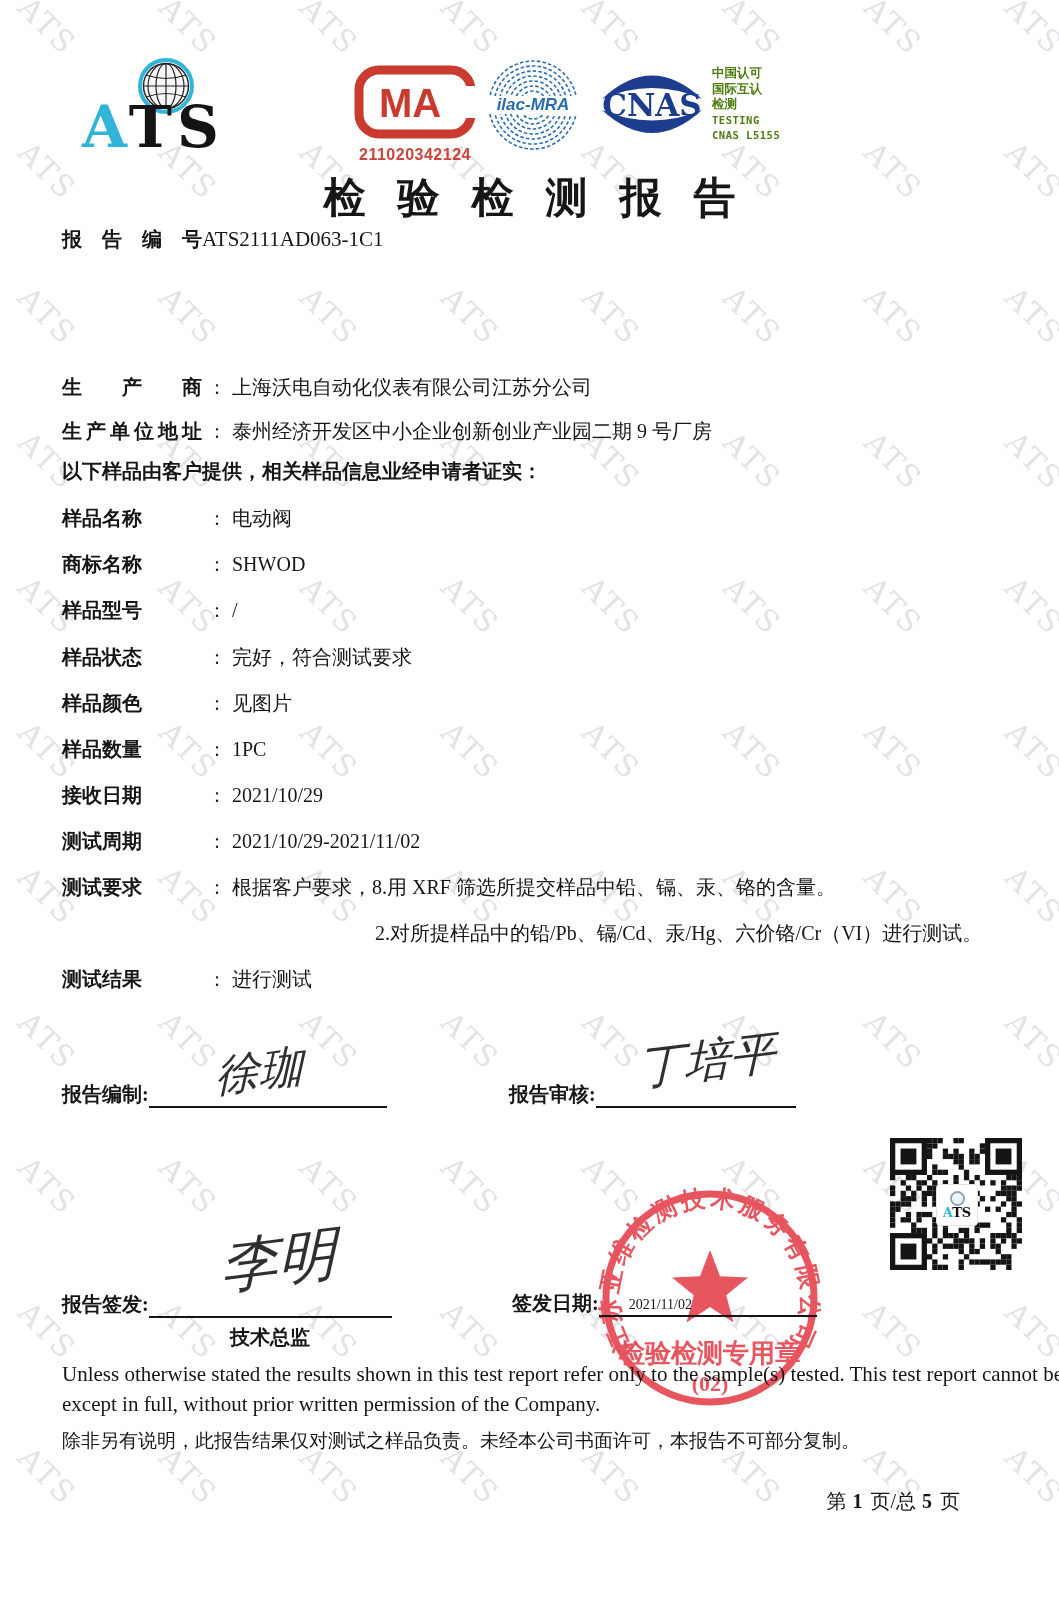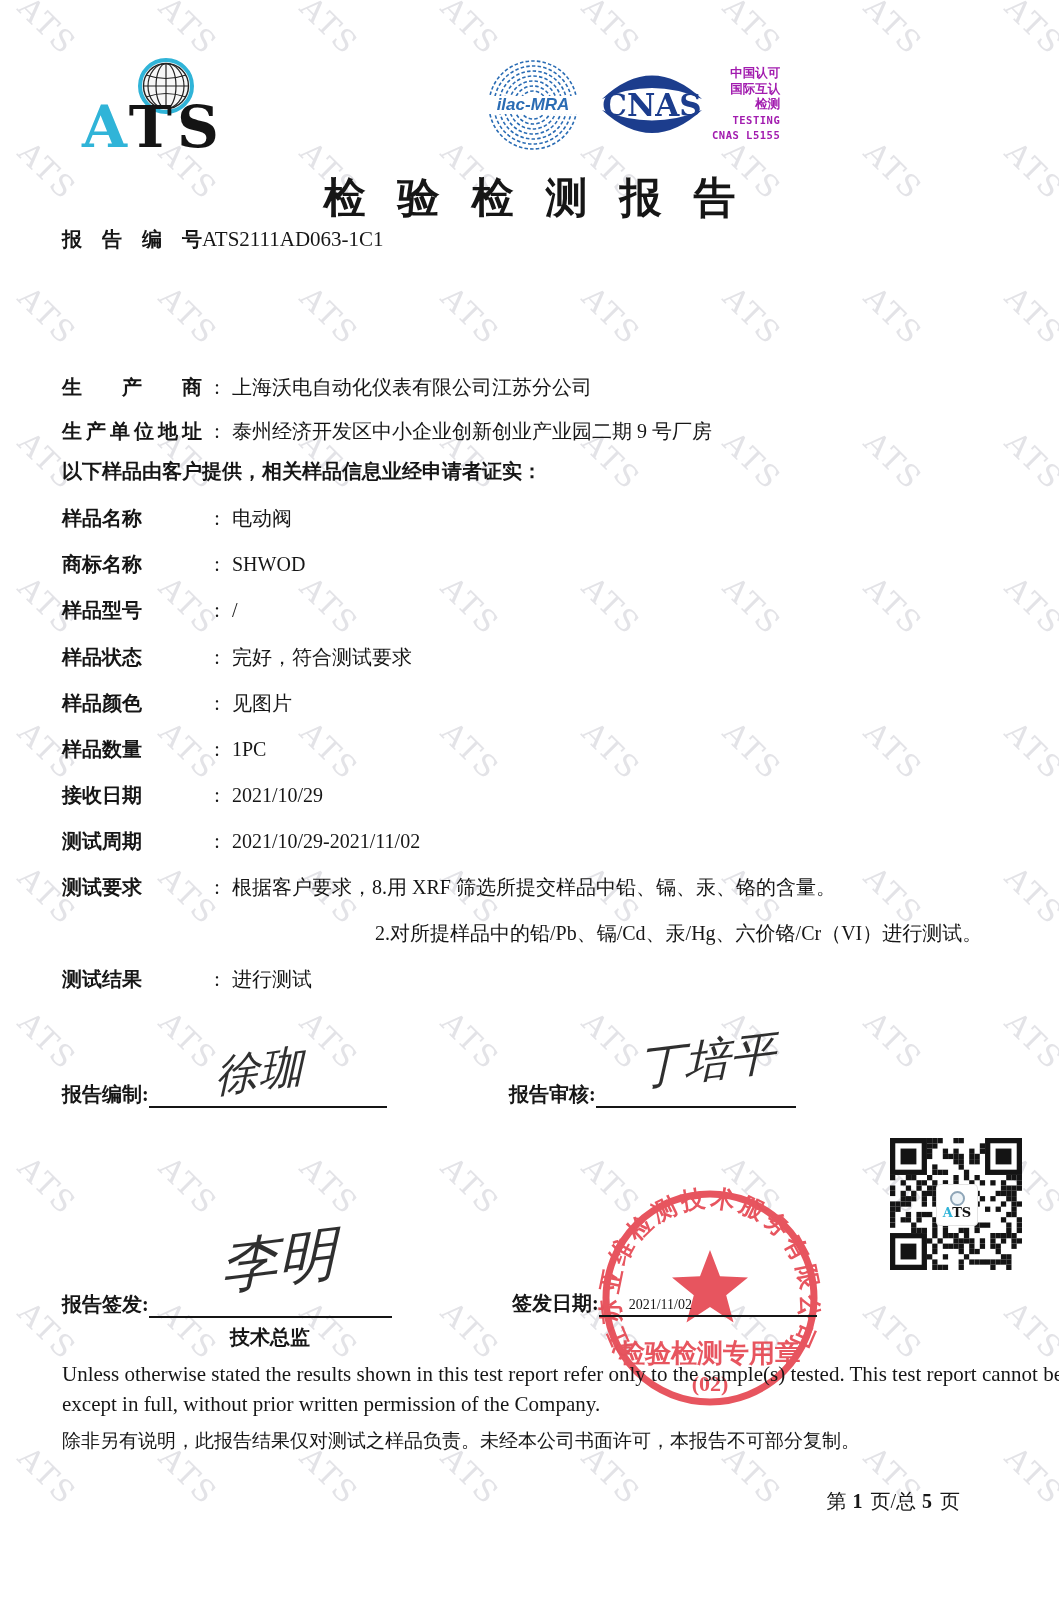--- a/index.html
+++ b/index.html
@@ -15,21 +15,21 @@
   .ats-globe{position:absolute;left:54px;top:-2px;}
   .ats-letters{position:absolute;left:2px;top:38px;font-family:"DejaVu Serif",serif;font-weight:bold;
                font-size:58px;line-height:1.1;letter-spacing:5px;}
   .ats-a{color:#30b4d8;} .ats-ts{color:#141414;}
   .cma{position:absolute;left:350px;top:64px;width:130px;text-align:center;}
   .cma-num{margin-top:2px;font-family:"Liberation Sans",sans-serif;font-size:16px;font-weight:bold;
            color:#c9453a;letter-spacing:.5px;}
   .ilac{position:absolute;left:484px;top:56px;}
   .cnas{position:absolute;left:596px;top:64px;}
   .cnas-side{position:absolute;left:712px;top:66px;font-family:"Liberation Sans",sans-serif;
-             font-size:12.5px;font-weight:bold;color:#a21caf;line-height:15.5px;text-align:right;}
+             font-size:12.5px;font-weight:bold;color:#4d7c0f;line-height:15.5px;}
   .cnas-side .mono{font-family:"DejaVu Sans Mono",monospace;font-size:10.5px;font-weight:bold;letter-spacing:.5px;}
   
   .title{position:absolute;top:170px;left:0;width:100%;text-align:center;font-size:42px;font-weight:bold;
          letter-spacing:32px;text-indent:32px;white-space:nowrap;}
   .row{position:absolute;left:62px;font-size:20px;white-space:nowrap;}
   .lbl{display:inline-block;width:140px;font-weight:bold;font-size:20px;text-align:justify;text-align-last:justify;}
   .lbl.plain{text-align:left;text-align-last:left;}
   .col{display:inline-block;width:30px;text-align:center;}
   .val{font-size:20px;}
   .bold{font-weight:bold;}
@@ -160,20 +160,28 @@
         <ellipse cx="32" cy="30" rx="10" ry="22.5" fill="none" stroke="#222" stroke-width="1.2"></ellipse>
         <ellipse cx="32" cy="30" rx="18" ry="22.5" fill="none" stroke="#222" stroke-width="1.2"></ellipse>
         <line x1="32" y1="7.5" x2="32" y2="52.5" stroke="#222" stroke-width="1.2"></line>
         <line x1="9.5" y1="30" x2="54.5" y2="30" stroke="#222" stroke-width="1.2"></line>
         <path d="M 12 19 Q 32 26 52 19" fill="none" stroke="#222" stroke-width="1.2"></path>
         <path d="M 12 41 Q 32 34 52 41" fill="none" stroke="#222" stroke-width="1.2"></path>
       </svg>
       <div class="ats-letters"><span class="ats-a">A</span><span class="ats-ts">TS</span></div>
     </div>
 
+    <div class="cma">
+      <svg width="126" height="76" viewBox="0 0 126 76">
+        <rect x="7" y="6" width="112" height="64" rx="20" fill="none" stroke="#c93a2f" stroke-width="9"></rect>
+        <rect x="102" y="22" width="24" height="32" fill="#ffffff"></rect>
+        <text x="58" y="53" text-anchor="middle" font-size="40" font-weight="bold" fill="#c93a2f" font-family="Liberation Sans, sans-serif">MA</text>
+      </svg>
+      <div class="cma-num">211020342124</div>
+    </div>
 
     <svg class="ilac" width="98" height="98" viewBox="0 0 98 98">
       <g stroke="#2a6cb4" fill="none" stroke-width="1.6" stroke-dasharray="3.5 2.2">
         <circle cx="49" cy="49" r="14"></circle>
           <circle cx="49" cy="49" r="19"></circle>
           <circle cx="49" cy="49" r="24"></circle>
         <circle cx="49" cy="49" r="29"></circle>
           <circle cx="49" cy="49" r="34"></circle>
           <circle cx="49" cy="49" r="39"></circle>
         <circle cx="49" cy="49" r="44"></circle>

